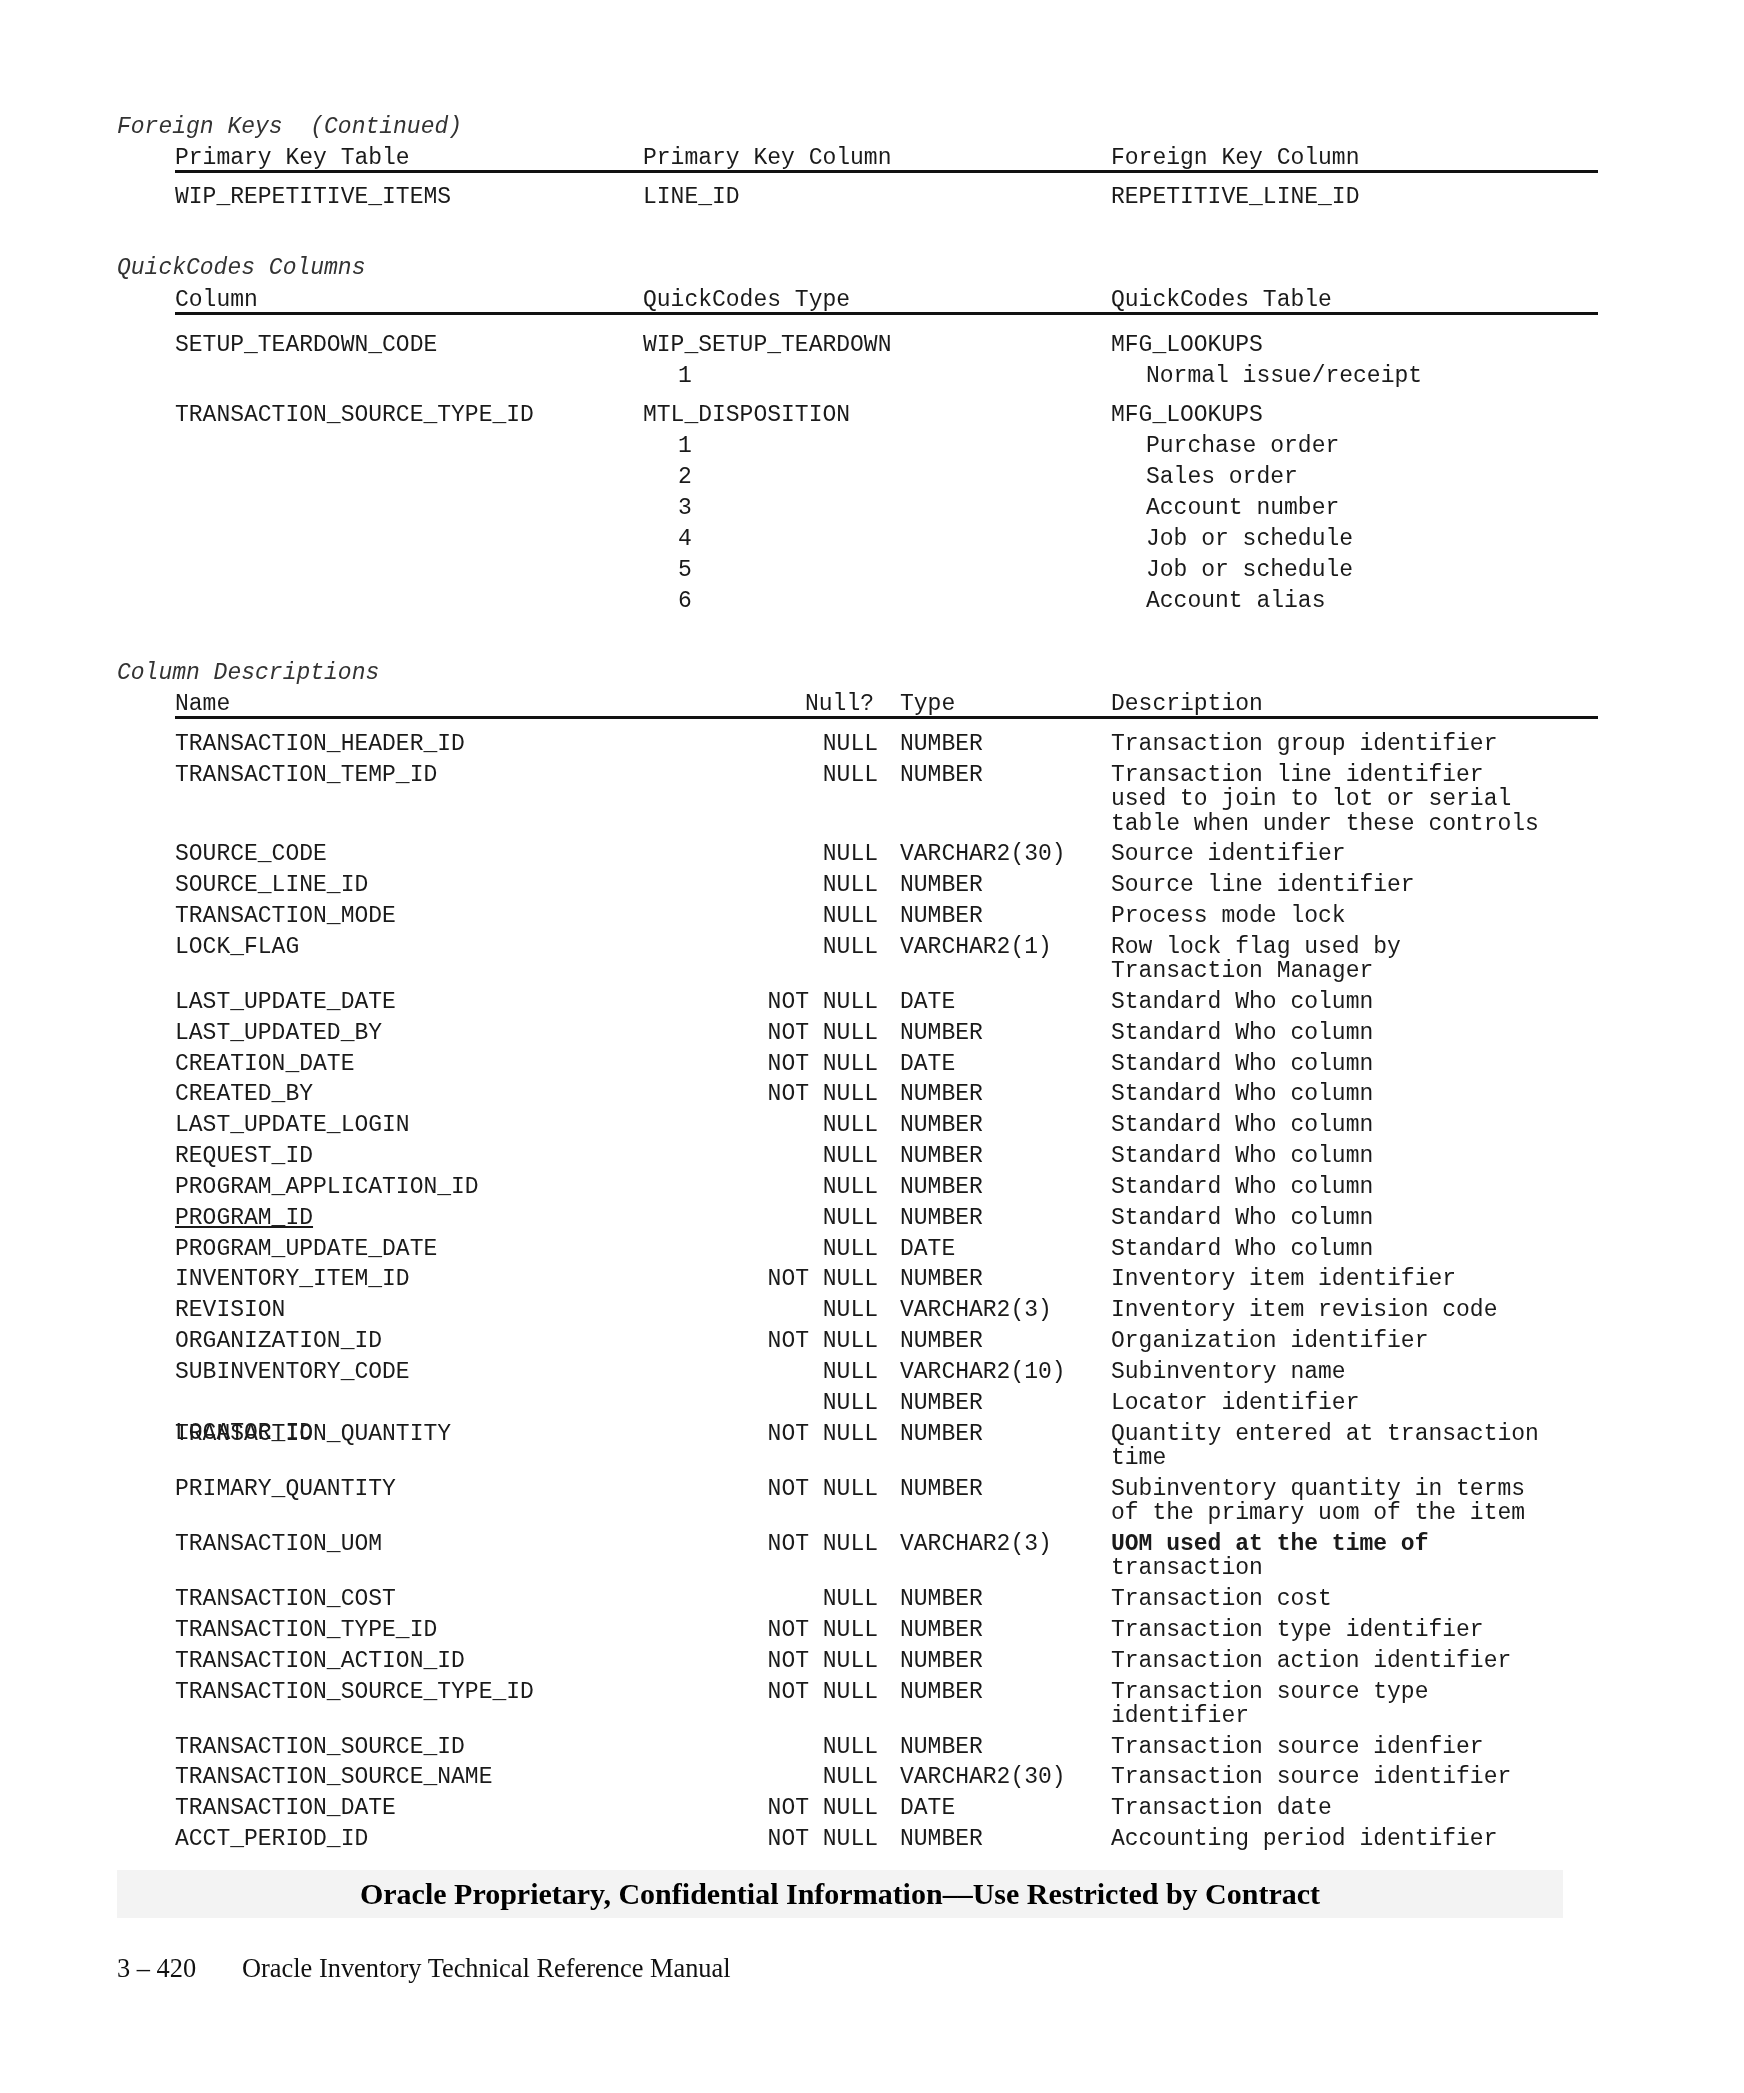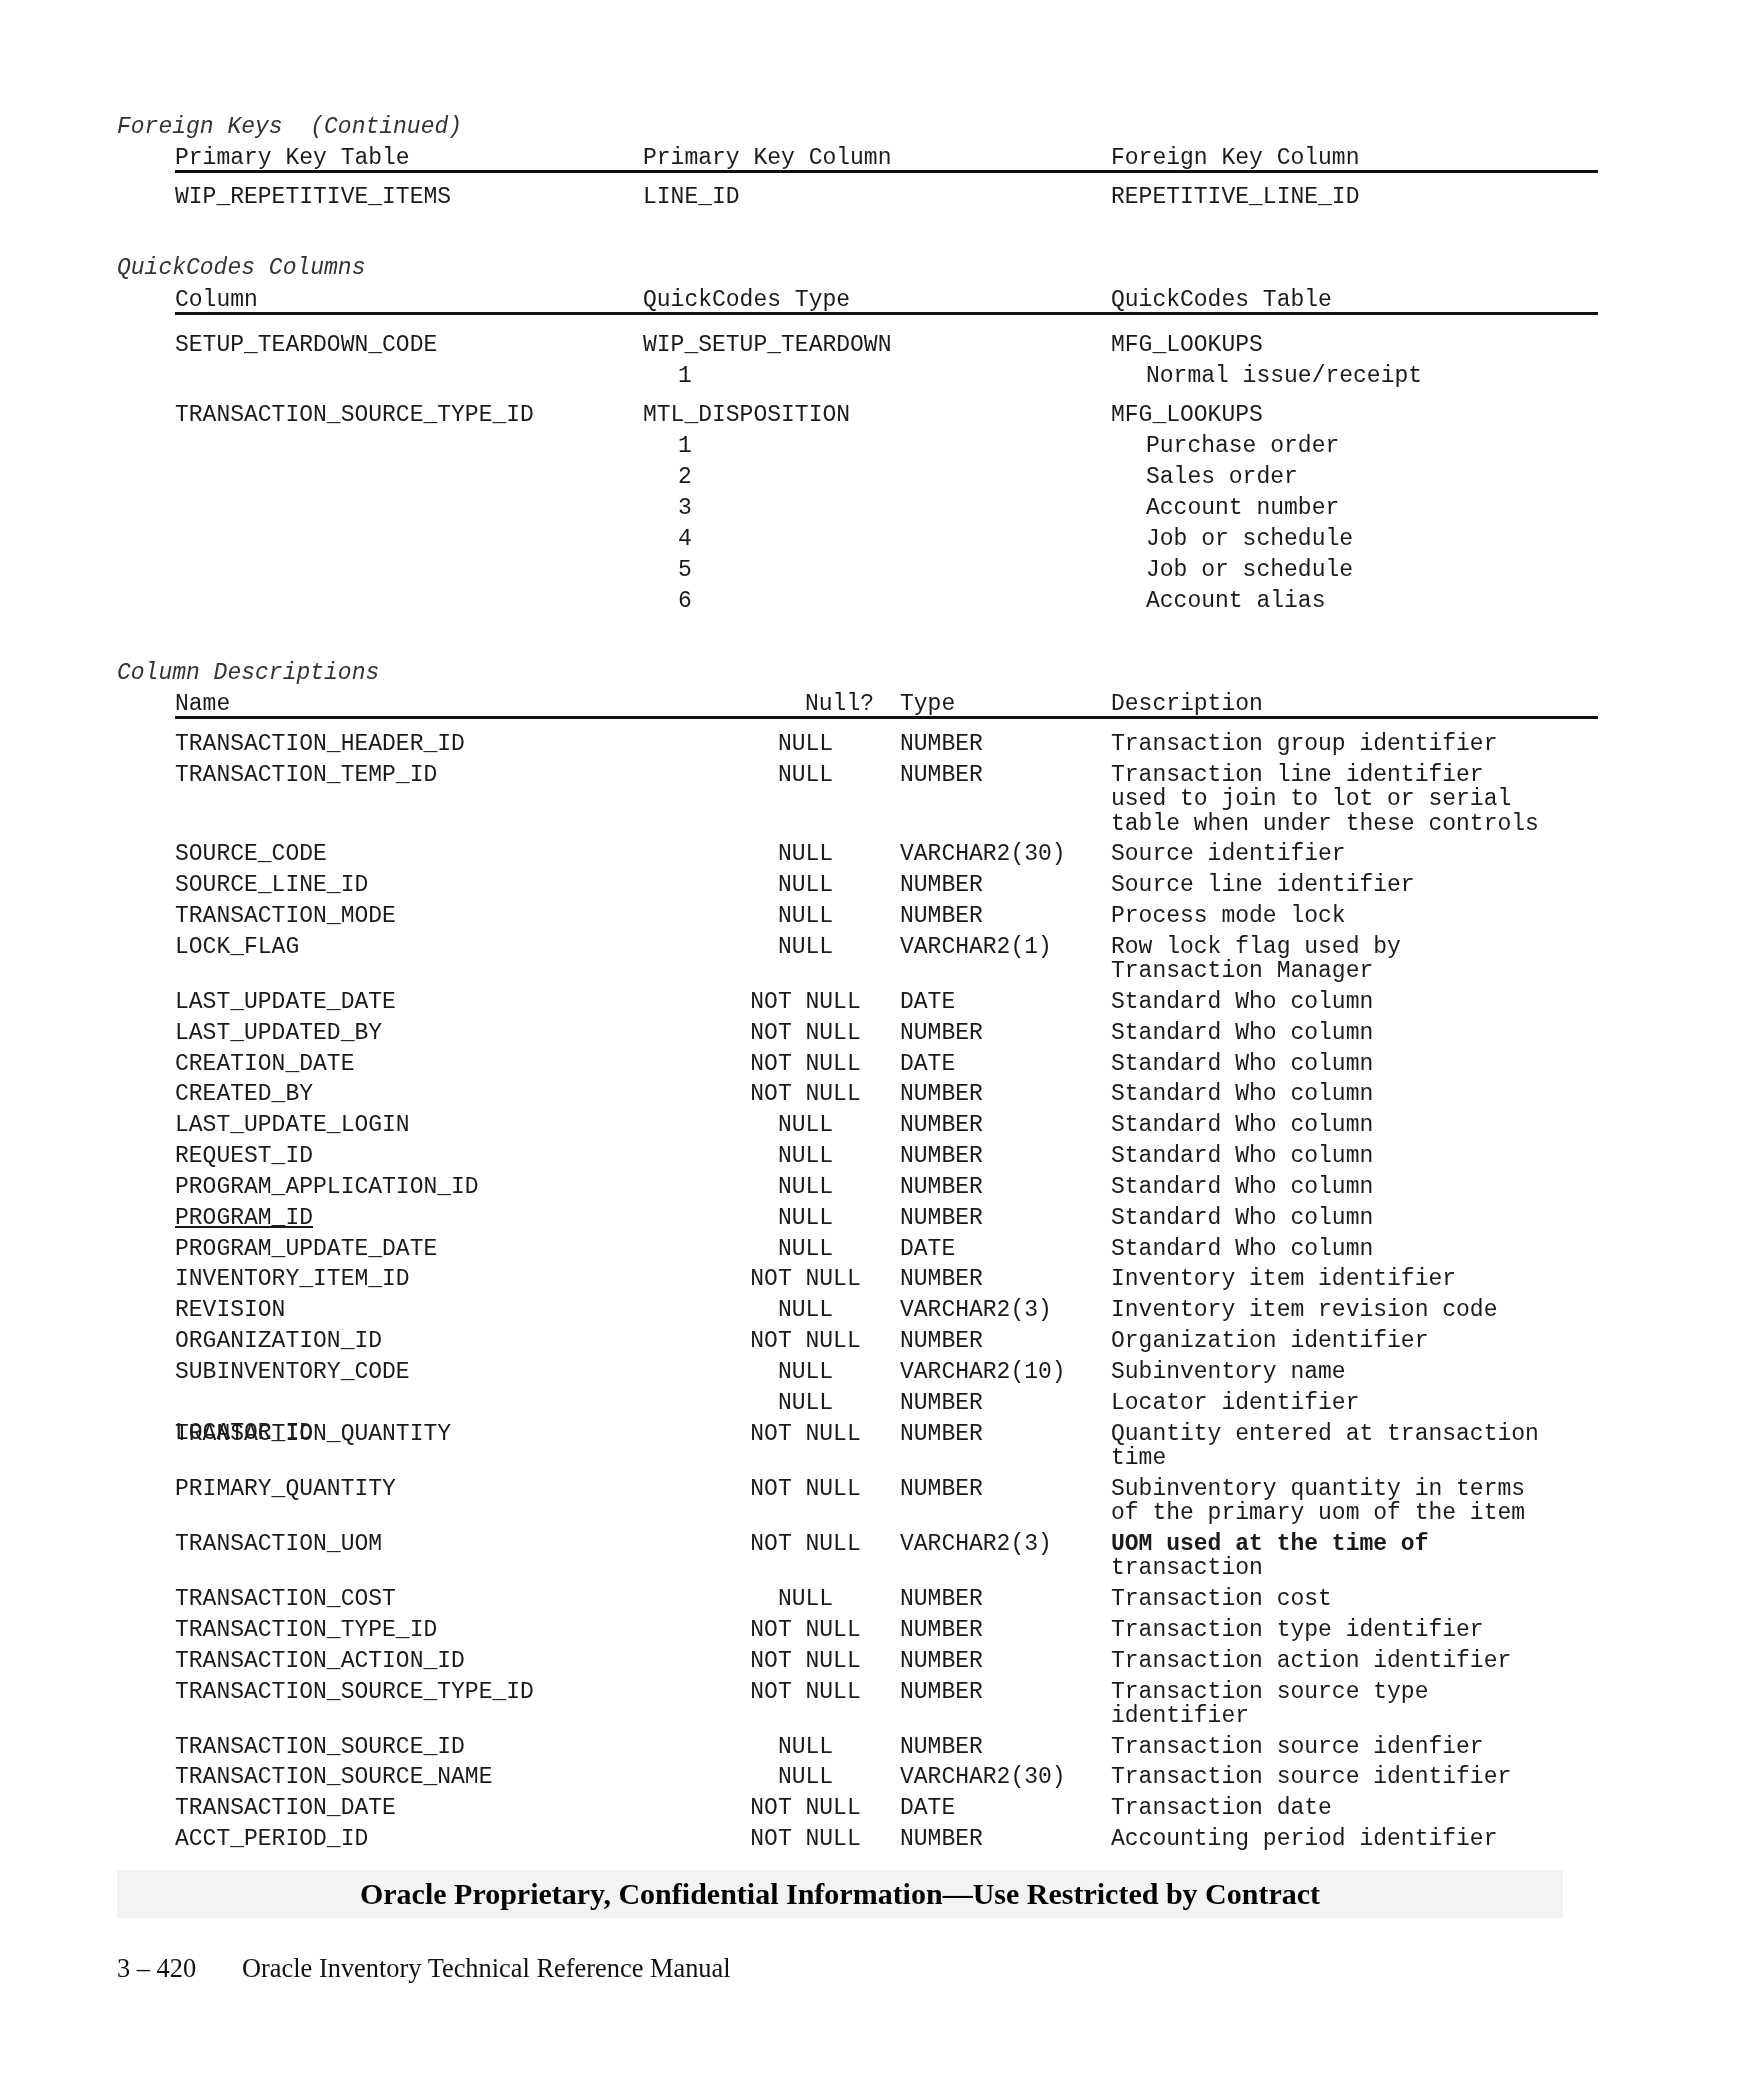--- a/index.html
+++ b/index.html
@@ -1,21 +1,21 @@
 <!DOCTYPE html>
 <html style="font-size:13.6px"><head>
 <meta charset="utf-8">
 <style>
   html, body { margin:0; padding:0; background:#ffffff; }
   body { width:1744px; height:2094px; position:relative; overflow:hidden; color:#1a1a1a; }
   .mono { font-family: "Liberation Mono", "DejaVu Sans Mono", monospace; font-size:23px; line-height:31px; white-space:pre; }
   .abs { position:absolute; }
   .sec-title { font-style:italic; color:#333; }
   .rule { position:absolute; left:175px; width:1423px; height:2.6px; background:#111; }
-  .nullcol { text-align:center; width:145px; }
+  .nullcol { text-align:right; width:145px; }
   .banner { position:absolute; left:117px; top:1870px; width:1446px; height:48px; background:#f3f3f3;
             font-family:"Liberation Serif", "DejaVu Serif", serif; font-weight:bold; font-size:30px;
             text-align:center; line-height:48px; color:#000; }
   .footer { position:absolute; top:1951px; left:117px; font-family:"Liberation Serif","DejaVu Serif",serif;
             font-size:26.4px; line-height:34px; color:#111; }
   .footer .title { position:absolute; left:125px; white-space:nowrap; }
 </style>
 </head>
 <body>
 

